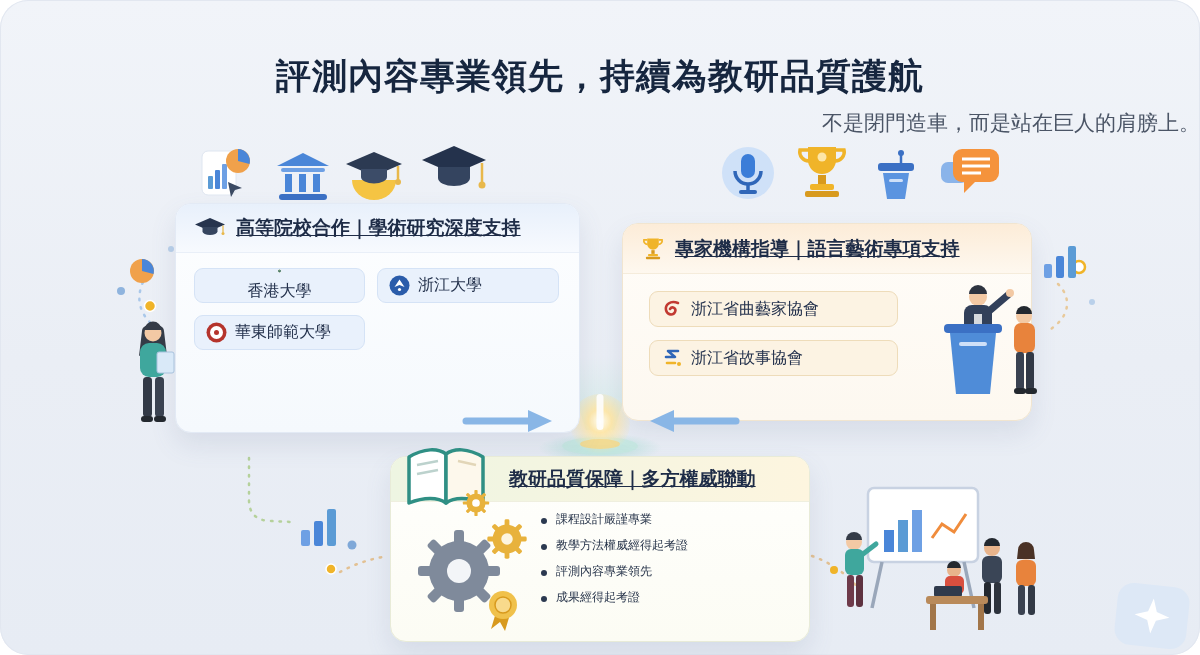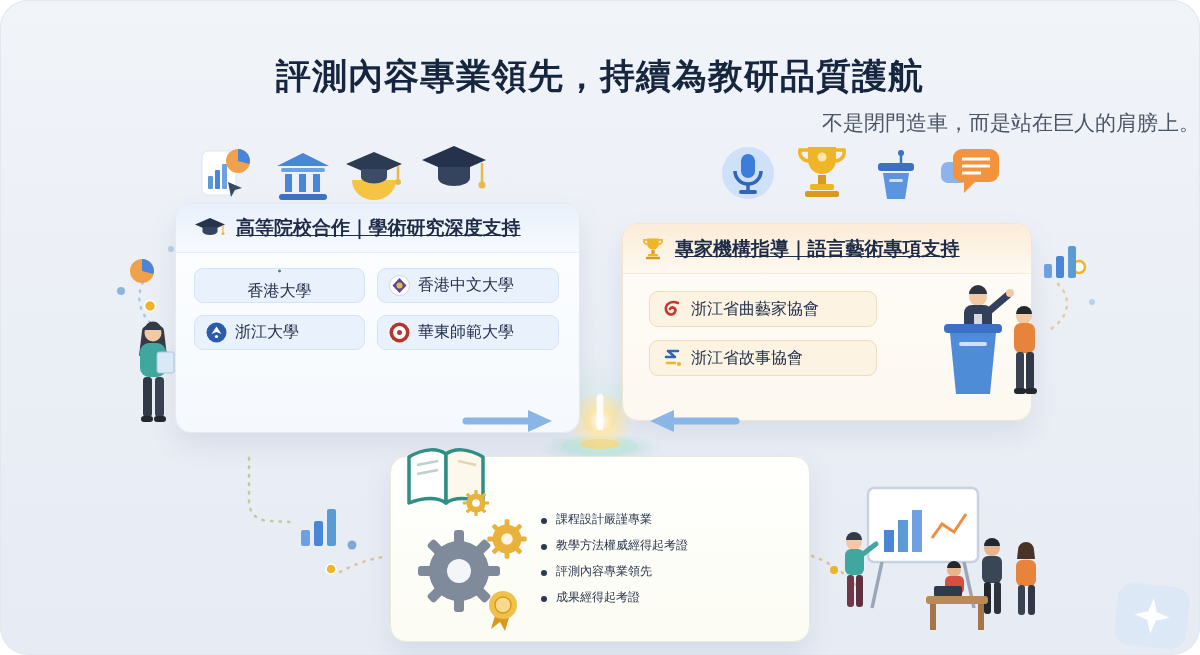--- a/index.html
+++ b/index.html
@@ -33,21 +33,21 @@
   .pill-grid{display:flex;flex-wrap:wrap;gap:12px;padding:15px 18px;}
   .pill{display:flex;align-items:center;gap:8px;height:35px;padding:0 11px;
         background:#e9f1fc;border:1px solid #d5e3f6;border-radius:9px;
         font-size:16px;font-weight:500;color:#24324d;box-sizing:border-box;}
   .left-card .pill:nth-child(1){width:171px;flex-direction:column;}
   .left-card .pill:nth-child(2){width:182px;}
   .left-card .pill:nth-child(3){width:171px;}
   .left-card .pill:nth-child(4){width:182px;}
   .left-card .pill:nth-child(5){width:171px;}
   .right-card .pill-grid{flex-direction:column;align-items:flex-start;gap:13px;padding:17px 26px;}
-  .right-card .pill{background:#fcf3e3;border-color:#eedcba;width:228px;height:36px;}
+  .right-card .pill{background:#fcf3e3;border-color:#eedcba;width:249px;height:36px;}
 
   .bullets{position:absolute;left:148px;top:54px;margin:0;padding:0;list-style:none;}
   .bullets li{position:relative;font-size:12px;font-weight:500;color:#27344a;
         margin:0 0 9px 0;padding-left:17px;white-space:nowrap;font-family:Liberation Serif, serif;}
   .bullets li::before{content:"";position:absolute;left:2px;top:7px;width:6px;height:6px;
         border-radius:50%;background:#2b3950;}
 
   .deco{position:absolute;z-index:4;}
   .z2{z-index:2;} .z6{z-index:6;}
   .corner-sparkle{position:absolute;right:12px;bottom:8px;width:72px;height:62px;
@@ -188,28 +188,20 @@
       <span>高等院校合作｜學術研究深度支持</span>
     </div>
     <div class="pill-grid">
       <div class="pill">
         <svg width="21" height="21" viewBox="0 0 21 21">
           <circle cx="10.5" cy="10.5" r="10" fill="#fff" stroke="#cfd8cf"></circle>
           <path d="M10.5 3 L17 6 V12 C17 15.5 13 17.5 10.5 18 C8 17.5 4 15.5 4 12 V6 Z" fill="#1f5c46"></path>
           <rect x="8" y="8" width="5" height="4" rx="1" fill="#e8d9a8"></rect>
         </svg>
         <span>香港大學</span>
-      </div>
-      <div class="pill">
-        <svg width="21" height="21" viewBox="0 0 21 21">
-          <circle cx="10.5" cy="10.5" r="10" fill="#fff" stroke="#d5d0e2"></circle>
-          <polygon points="10.5,3 17.5,10.5 10.5,18 3.5,10.5" fill="#5a4b8f"></polygon>
-          <circle cx="10.5" cy="10.5" r="3" fill="#e8b84b"></circle>
-        </svg>
-        <span>香港中文大學</span>
       </div>
       <div class="pill">
         <svg width="21" height="21" viewBox="0 0 21 21">
           <circle cx="10.5" cy="10.5" r="10" fill="#2a5caa"></circle>
           <polygon points="10.5,4.5 15.5,12 10.5,10 5.5,12" fill="#fff"></polygon>
           <circle cx="10.5" cy="14.5" r="1.6" fill="#fff"></circle>
         </svg>
         <span>浙江大學</span>
       </div>
       <div class="pill">
@@ -247,20 +239,23 @@
           <path d="M17 4 H7 L14 10 H5" fill="none" stroke="#2f66b8" stroke-width="2.6" stroke-linecap="round" stroke-linejoin="round"></path>
           <line x1="6" y1="16" x2="14" y2="16" stroke="#f0b429" stroke-width="2.6" stroke-linecap="round"></line>
           <circle cx="18" cy="17" r="2" fill="#f0b429"></circle>
         </svg>
         <span>浙江省故事協會</span>
       </div>
     </div>
   </section>
 
   <section class="card bottom-card">
+    <div class="card-header">
+      <span>教研品質保障｜多方權威聯動</span>
+    </div>
     <svg class="deco" style="left:16px;top:56px;" width="124" height="120" viewBox="0 0 124 120">
       <g fill="#7f8a9b" transform="translate(52,58)">
         <g>
           <rect x="-5" y="-41" width="10" height="15" rx="3"></rect>
           <rect x="-5" y="-41" width="10" height="15" rx="3" transform="rotate(45)"></rect>
           <rect x="-5" y="-41" width="10" height="15" rx="3" transform="rotate(90)"></rect>
           <rect x="-5" y="-41" width="10" height="15" rx="3" transform="rotate(135)"></rect>
           <rect x="-5" y="-41" width="10" height="15" rx="3" transform="rotate(180)"></rect>
           <rect x="-5" y="-41" width="10" height="15" rx="3" transform="rotate(225)"></rect>
           <rect x="-5" y="-41" width="10" height="15" rx="3" transform="rotate(270)"></rect>

